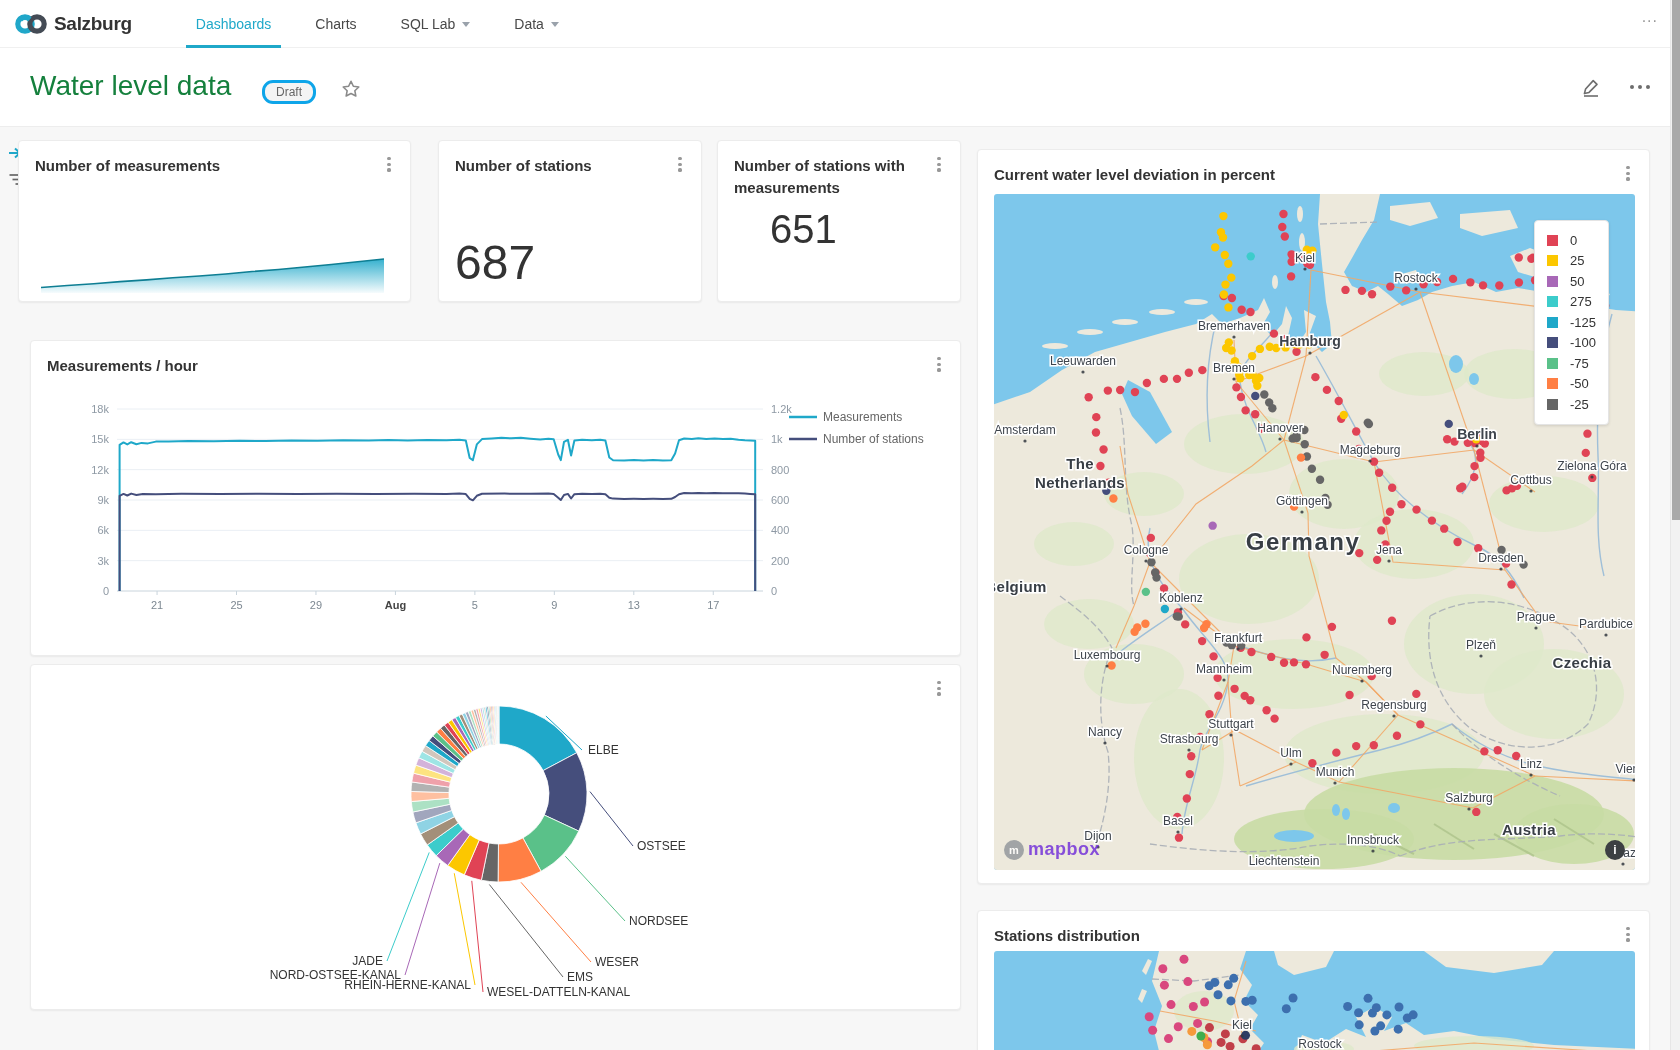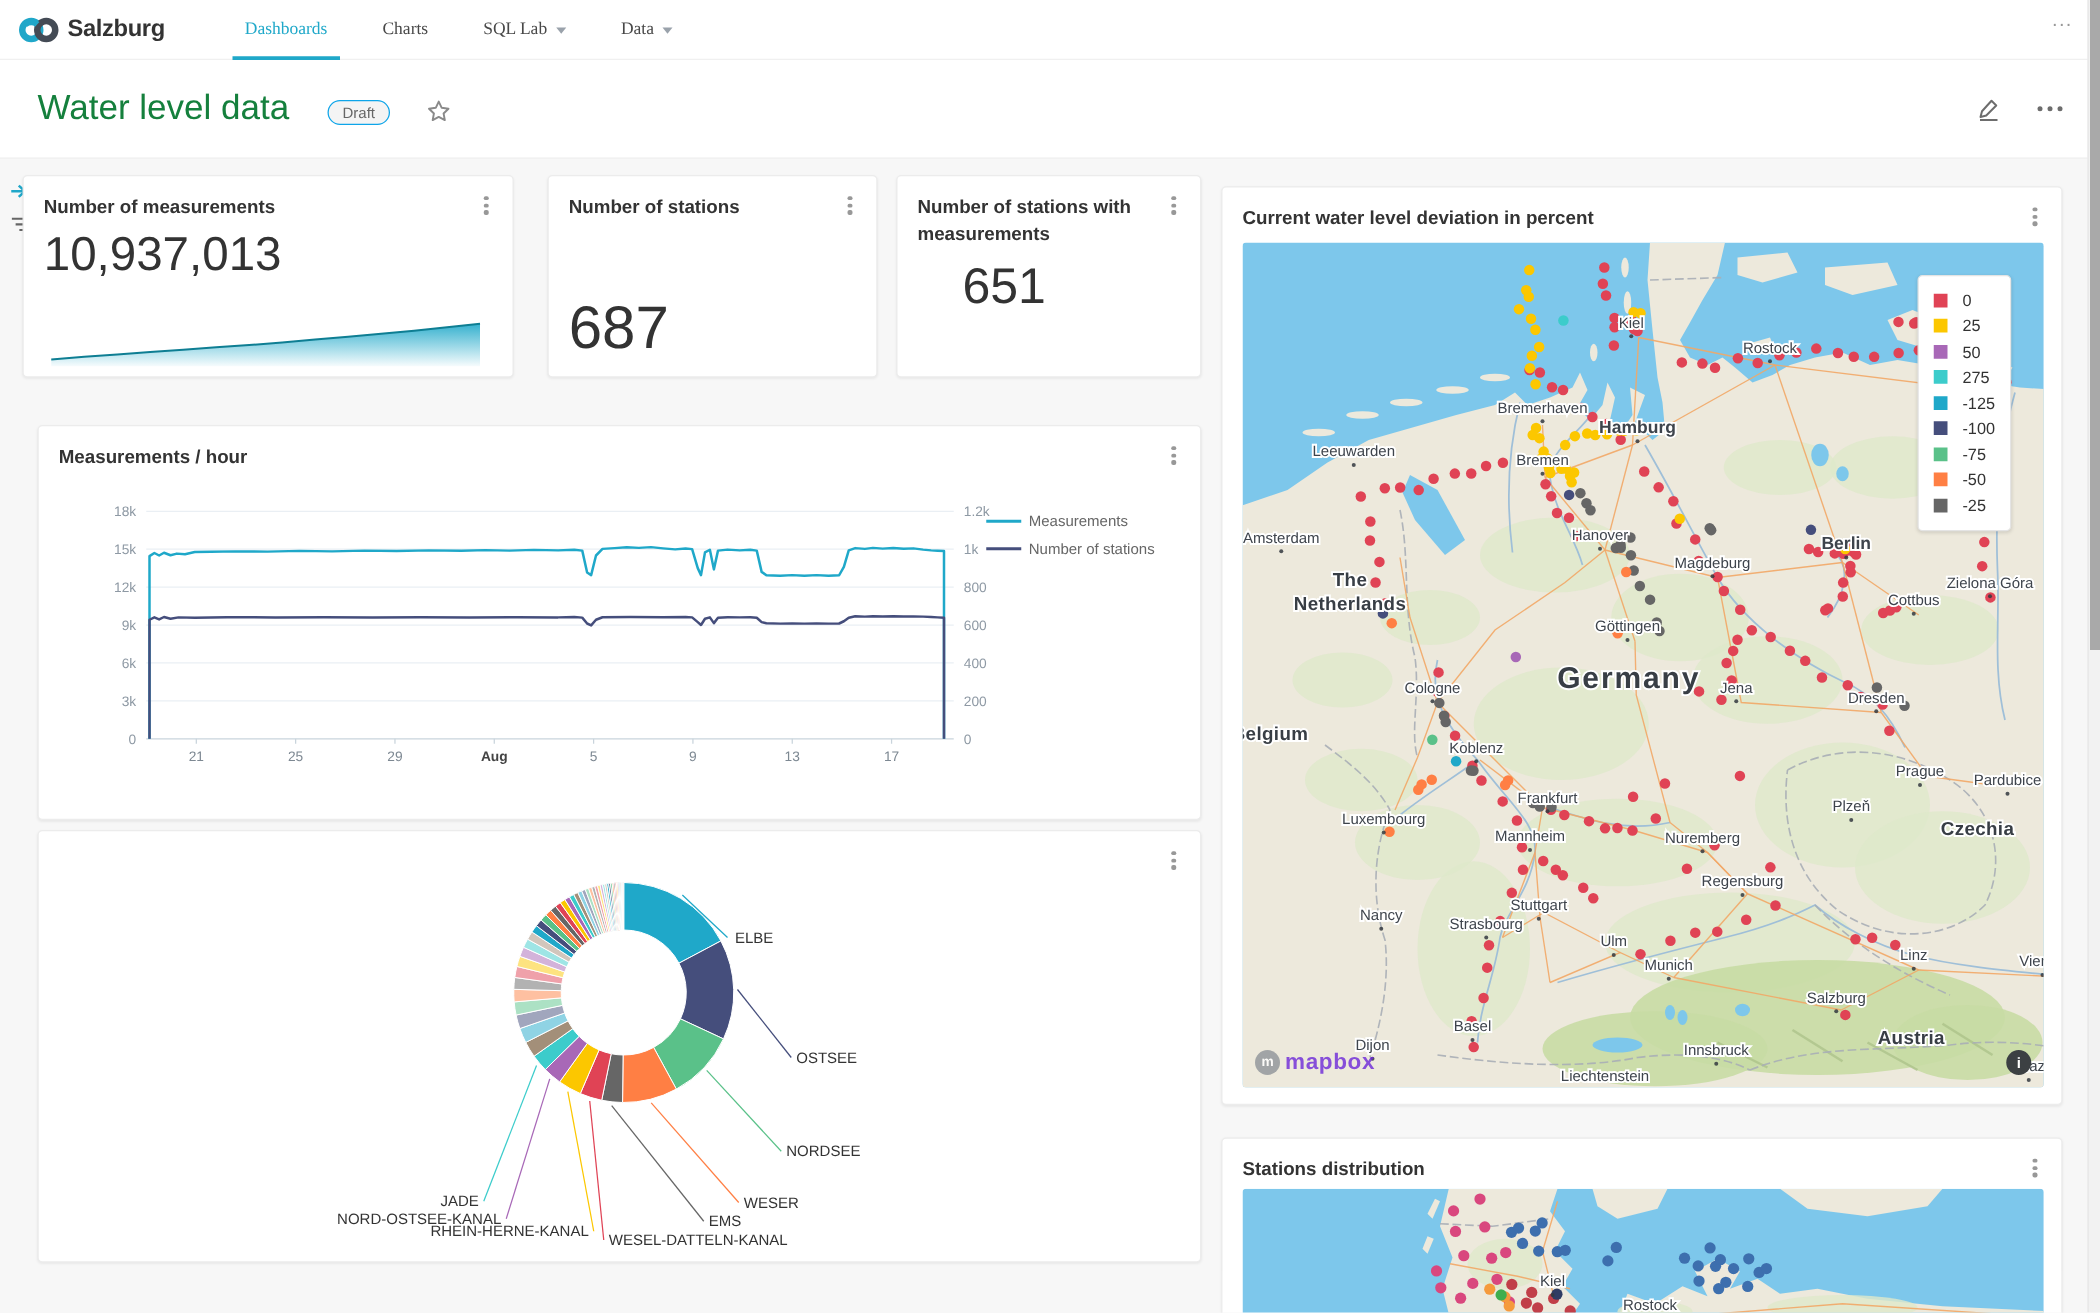--- a/index.html
+++ b/index.html
@@ -5,36 +5,36 @@
   * { margin:0; padding:0; box-sizing:border-box; }
   html,body { width:1680px; height:1050px; overflow:hidden; background:#f7f7f7;
     font-family:"Liberation Sans", sans-serif; }
   .app { position:relative; width:1680px; height:1050px; background:#f7f7f7; }
 
   
   .nav { position:absolute; top:0; left:0; width:1680px; height:48px; background:#fff;
     border-bottom:1px solid #f0f0f0; display:flex; align-items:center; z-index:6; }
   .brand { display:flex; align-items:center; margin-left:14px; cursor:pointer; }
   .brand-name { font-size:19px; font-weight:700; color:#333; margin-left:6px; letter-spacing:-0.3px; }
-  .nav-items { display:flex; height:48px; margin-left:42px;font-family:Liberation Serif, serif; }
+  .nav-items { display:flex; height:48px; margin-left:42px; }
   .nav-item { position:relative; display:flex; align-items:center; padding:0 22px; font-size:14px;
     color:#484848; cursor:pointer; }
   .nav-item.active { color:#1FA8C9; }
   .nav-item.active::after { content:""; position:absolute; left:12px; right:12px; bottom:0;
     height:3px; background:#1FA8C9; }
   .caret { width:0; height:0; border-left:4px solid transparent; border-right:4px solid transparent;
     border-top:5px solid #9aa2ab; margin-left:7px; margin-top:2px; }
   .nav-overflow { position:absolute; right:22px; top:8px; color:#999; font-size:16px;
     letter-spacing:1px; cursor:pointer; }
 
   
   .hdr { position:absolute; top:48px; left:0; width:1680px; height:79px; background:#fff;
     border-bottom:1px solid #ededed; z-index:5; }
   .hdr-title { position:absolute; left:30px; top:22px; font-size:28px; color:#15803d; }
-  .badge { position:absolute; left:262px; top:32px; background:#f4f4f4; border:1px solid #0ea5e9;
+  .badge { position:absolute; left:262px; top:32px; background:#f4f4f4; border:3px solid #0ea5e9;
     border-radius:11px; padding:2px 11px; font-size:12px; color:#666; }
   .star { position:absolute; left:340px; top:30px; cursor:pointer; }
   .hdr-actions { position:absolute; right:28px; top:28px; display:flex; gap:26px; align-items:center; }
   .icon-btn { cursor:pointer; }
 
   
   .rail-icon1 { position:absolute; left:7px; top:143px; cursor:pointer; }
   .rail-icon2 { position:absolute; left:7px; top:170px; cursor:pointer; }
 
   
@@ -154,21 +154,20 @@
     <line x1="8.5" y1="14" x2="11.5" y2="14" stroke="#666" stroke-width="1.7"></line>
   </svg>
 
   <div class="card" id="kpi1">
     <div class="card-head card-title">Number of measurements</div>
     <div class="kebab">
         <i></i>
         <i></i>
         <i></i>
       </div>
-    <div class="kpi-value">10,937,013</div>
     <svg id="spark" width="361" height="48">
         <defs>
           <linearGradient id="gspark" x1="0" y1="0" x2="0" y2="1">
             <stop offset="0%" stop-color="#1FA8C9" stop-opacity="0.9"></stop>
             <stop offset="100%" stop-color="#1FA8C9" stop-opacity="0.04"></stop>
           </linearGradient>
         </defs>
         <path d="M6,40.52173913043478 L32.38461538461539,38.43478260869565 L58.76923076923077,36.69565217391305 L85.15384615384616,34.608695652173914 L111.53846153846153,32.869565217391305 L137.92307692307693,30.782608695652172 L164.30769230769232,29.043478260869563 L190.69230769230768,26.956521739130434 L217.07692307692307,24.52173913043478 L243.46153846153845,22.43478260869565 L269.84615384615387,19.999999999999996 L296.2307692307692,17.565217391304348 L322.61538461538464,14.782608695652172 L349,12 L349,46 L6,46 Z" fill="url(#gspark)"></path>
         <polyline points="6,40.52173913043478 32.38461538461539,38.43478260869565 58.76923076923077,36.69565217391305 85.15384615384616,34.608695652173914 111.53846153846153,32.869565217391305 137.92307692307693,30.782608695652172 164.30769230769232,29.043478260869563 190.69230769230768,26.956521739130434 217.07692307692307,24.52173913043478 243.46153846153845,22.43478260869565 269.84615384615387,19.999999999999996 296.2307692307692,17.565217391304348 322.61538461538464,14.782608695652172 349,12" fill="none" stroke="#0E7E93" stroke-width="1.6"></polyline>
       </svg>

